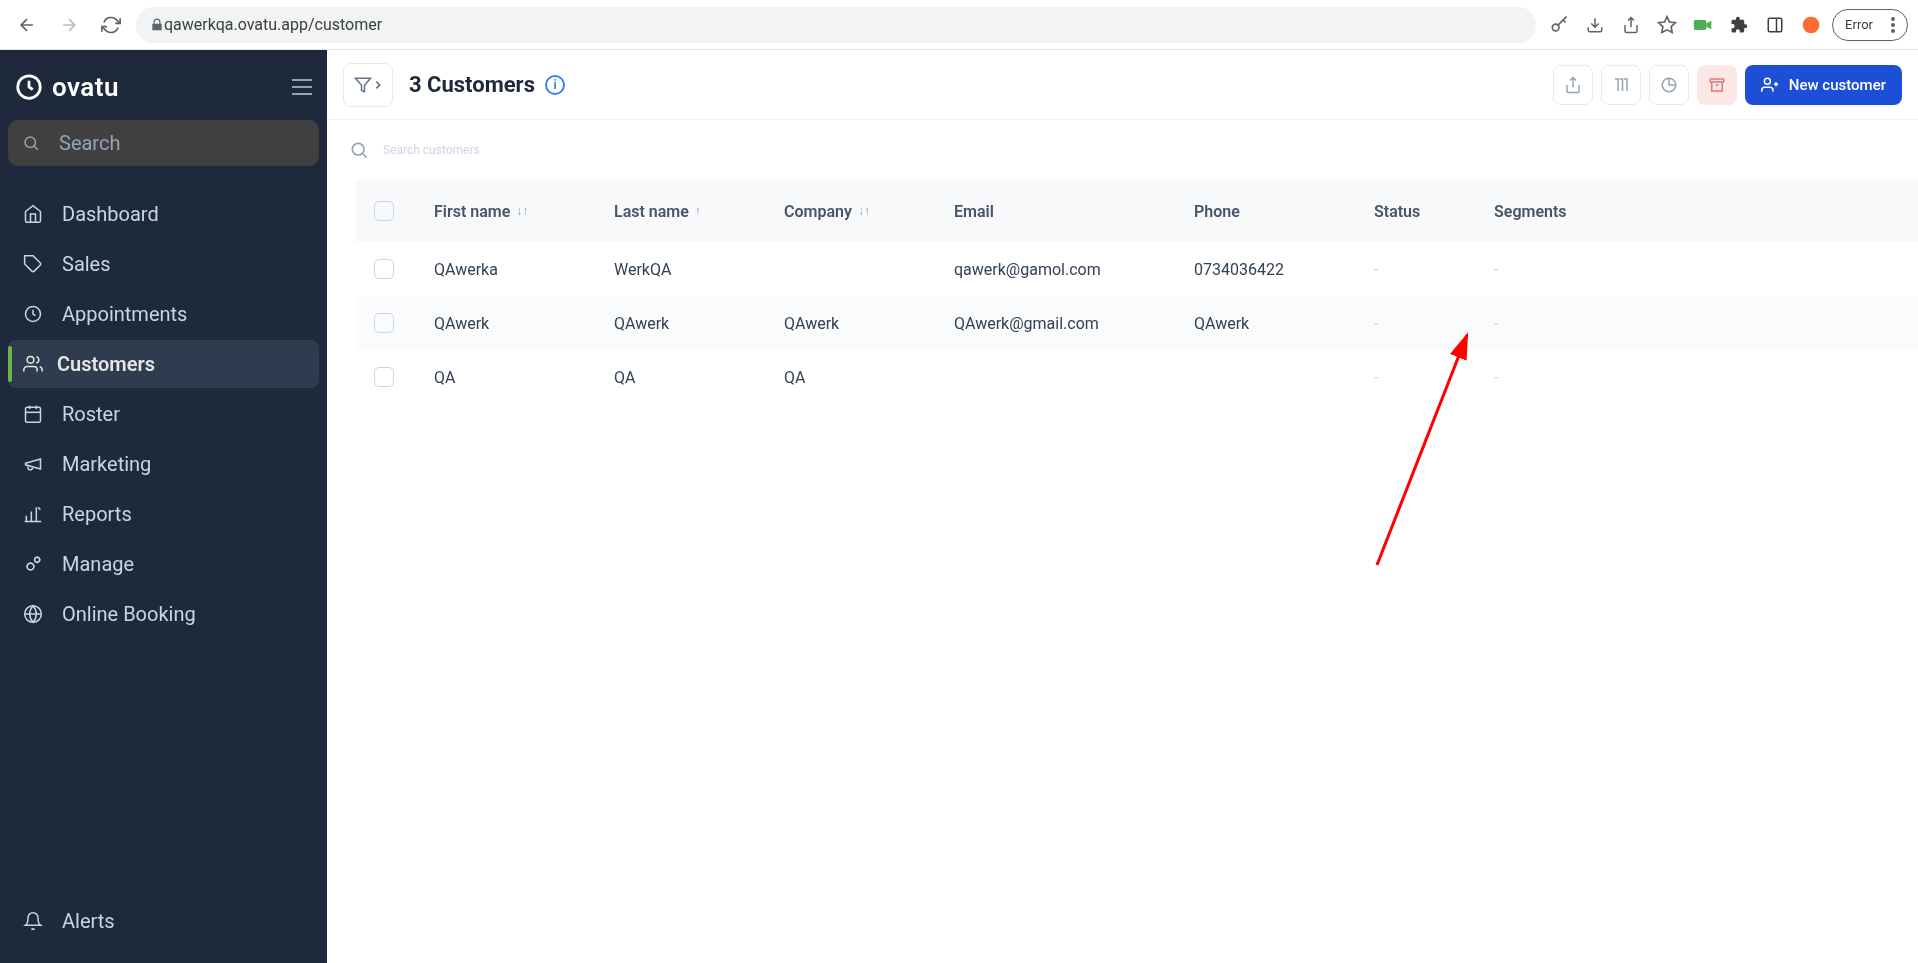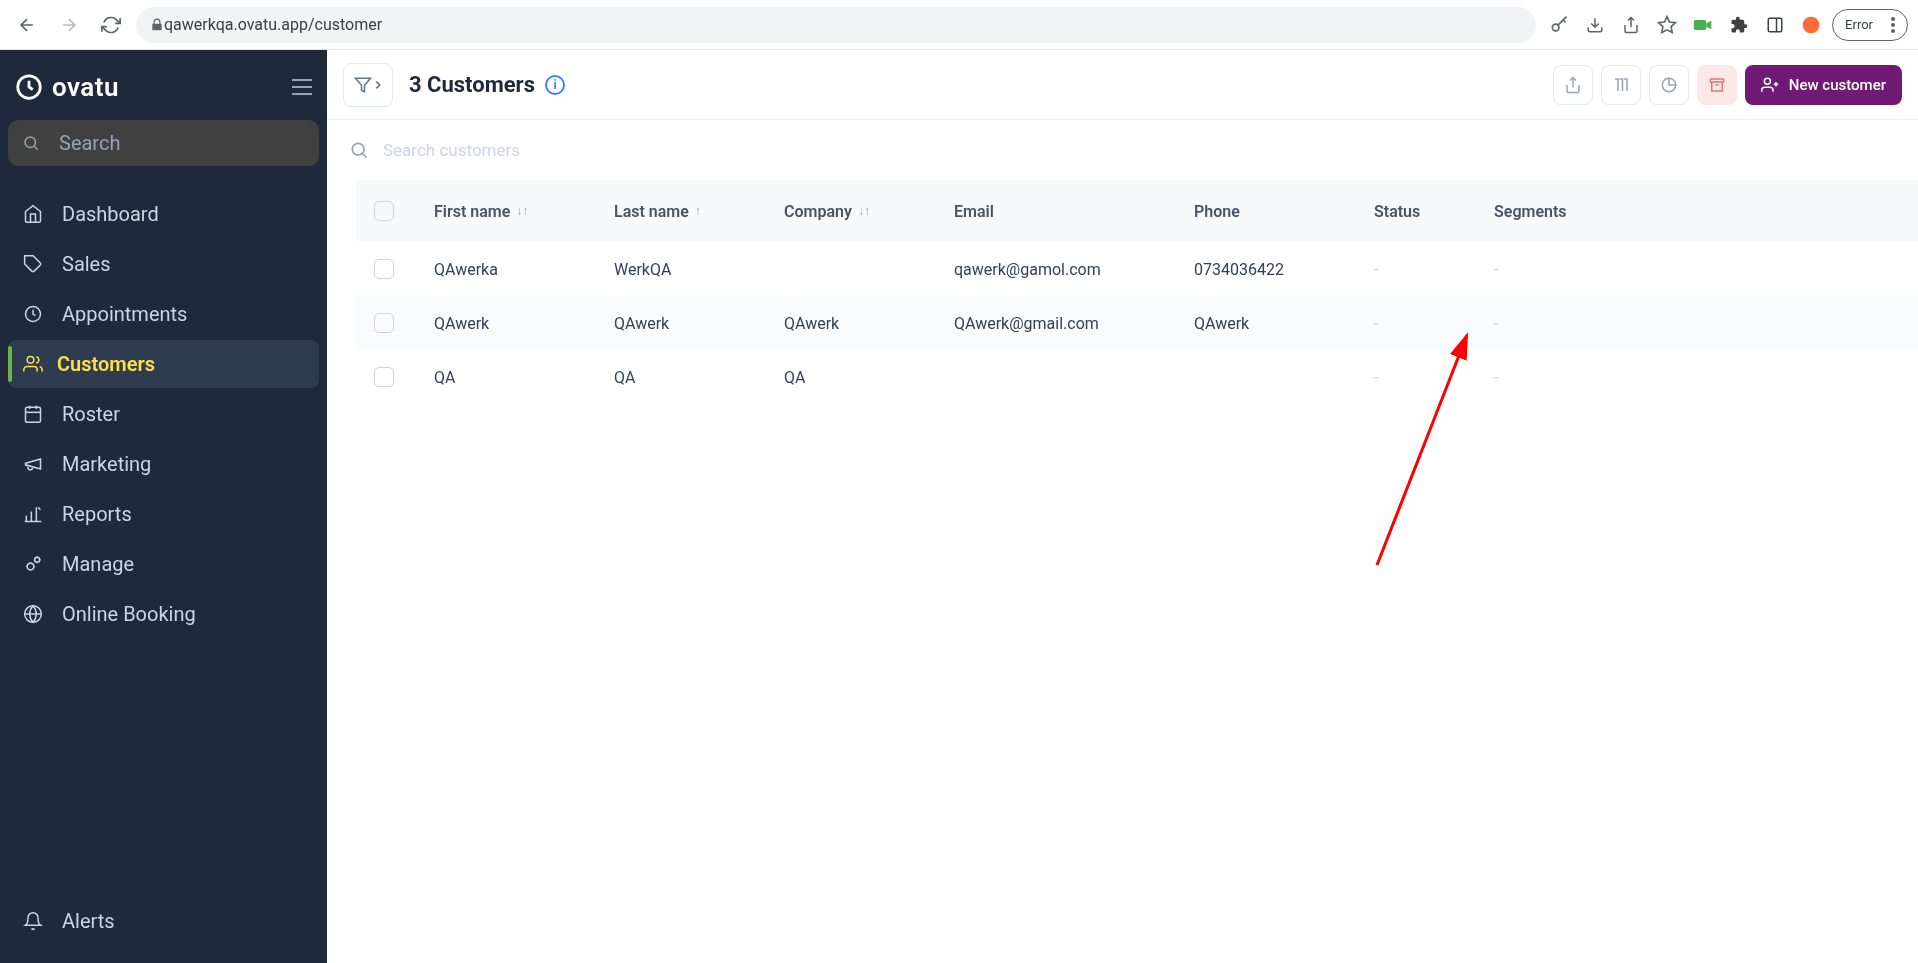--- a/index.html
+++ b/index.html
@@ -17,37 +17,37 @@
   
   .app { display:flex; height:calc(100% - 50px); }
   .sidebar { width:327px; background:#1e2a3b; color:#cbd5e1; display:flex; flex-direction:column; padding:18px 8px; }
   .brand { display:flex; align-items:center; justify-content:space-between; padding:4px 6px 18px; }
   .brand-left { display:flex; align-items:center; gap:8px; color:#fff; }
   .brand-name { font-size:26px; font-weight:600; letter-spacing:0.5px; }
   .burger { color:#94a3b8; }
   .search-box { background:#404040; height:46px; border-radius:10px; display:flex; align-items:center; padding:0 14px; gap:19px; color:#94a3b8; font-size:20px; margin-bottom:24px; }
   .nav { display:flex; flex-direction:column; gap:2px; }
   .nav-item { display:flex; align-items:center; height:48px; gap:18px; padding:0 14px; border-radius:8px; font-size:20px; color:#cbd5e1; position:relative; }
-  .nav-item.active { background:#2f3c50; color:#fde047; font-weight:600;gap:13px; }
+  .nav-item.active { background:#2f3c50; color:#e5e5e5; font-weight:600;gap:13px; }
   .nav-item.active::before { content:""; position:absolute; left:0; top:6px; bottom:6px; width:4px; background:#6db54a; border-radius:2px; }
   .nav-icon { width:22px; display:flex; justify-content:center; }
   .nav-spacer { flex:1; }
   
   .main { flex:1; background:#fff; display:flex; flex-direction:column; position:relative; }
   .topbar { height:70px; display:flex; align-items:center; padding:0 16px; gap:16px; border-bottom:1px solid #eef1f4; }
   .filter-pill { height:44px; width:50px; border:1px solid #e5eaf0; border-radius:8px; display:flex; align-items:center; justify-content:center; color:#64748b; gap:2px; }
   .title { font-size:22px; font-weight:700; color:#1e293b; display:flex; align-items:center; gap:10px; }
   .info-badge { width:20px; height:20px; border:2px solid #3b82f6; border-radius:50%; color:#3b82f6; font-size:12px; font-weight:700; display:flex; align-items:center; justify-content:center; }
   .topbar-right { margin-left:auto; display:flex; gap:8px; }
   .sq-btn { width:40px; height:40px; border:1px solid #e5eaf0; border-radius:8px; display:flex; align-items:center; justify-content:center; color:#94a3b8; }
   .sq-btn.pink { background:#fde8e8; color:#e57373; border-color:#fde8e8; }
-  .new-btn { height:40px; background:#701a75; color:#fff; border-radius:8px; display:flex; align-items:center; padding:0 16px; gap:10px; font-size:15px; font-weight:500; }
+  .new-btn { height:40px; background:#1d4ed8; color:#fff; border-radius:8px; display:flex; align-items:center; padding:0 16px; gap:10px; font-size:15px; font-weight:500; }
   
   .search-row { height:60px; display:flex; align-items:center; padding:0 22px; gap:14px; color:#94a3b8; font-size:17px; }
-  .search-row input { border:none; outline:none; font-size:17px; color:#334155; flex:1; }
+  .search-row input { border:none; outline:none; font-size:12px; color:#334155; flex:1; }
   .search-row input::placeholder { color:#cbd5e1; }
   
   .table { width:100%;margin-left:29px; }
   .thead, .trow { display:grid; grid-template-columns:70px 180px 170px 170px 240px 180px 120px 140px; align-items:center; padding:0 8px; }
   .thead { height:62px; background:#f7f9fb; color:#475569; font-weight:600; font-size:16px; }
   .th { display:flex; align-items:center; gap:6px; }
   .sort { font-size:12px; color:#94a3b8; }
   .trow { height:54px; color:#334155; font-size:16px; }
   .trow:nth-child(even) { background:#f9fbfc; }
   .check { width:20px; height:20px; border:1.5px solid #cbd5e1; border-radius:5px; margin-left:10px; }

